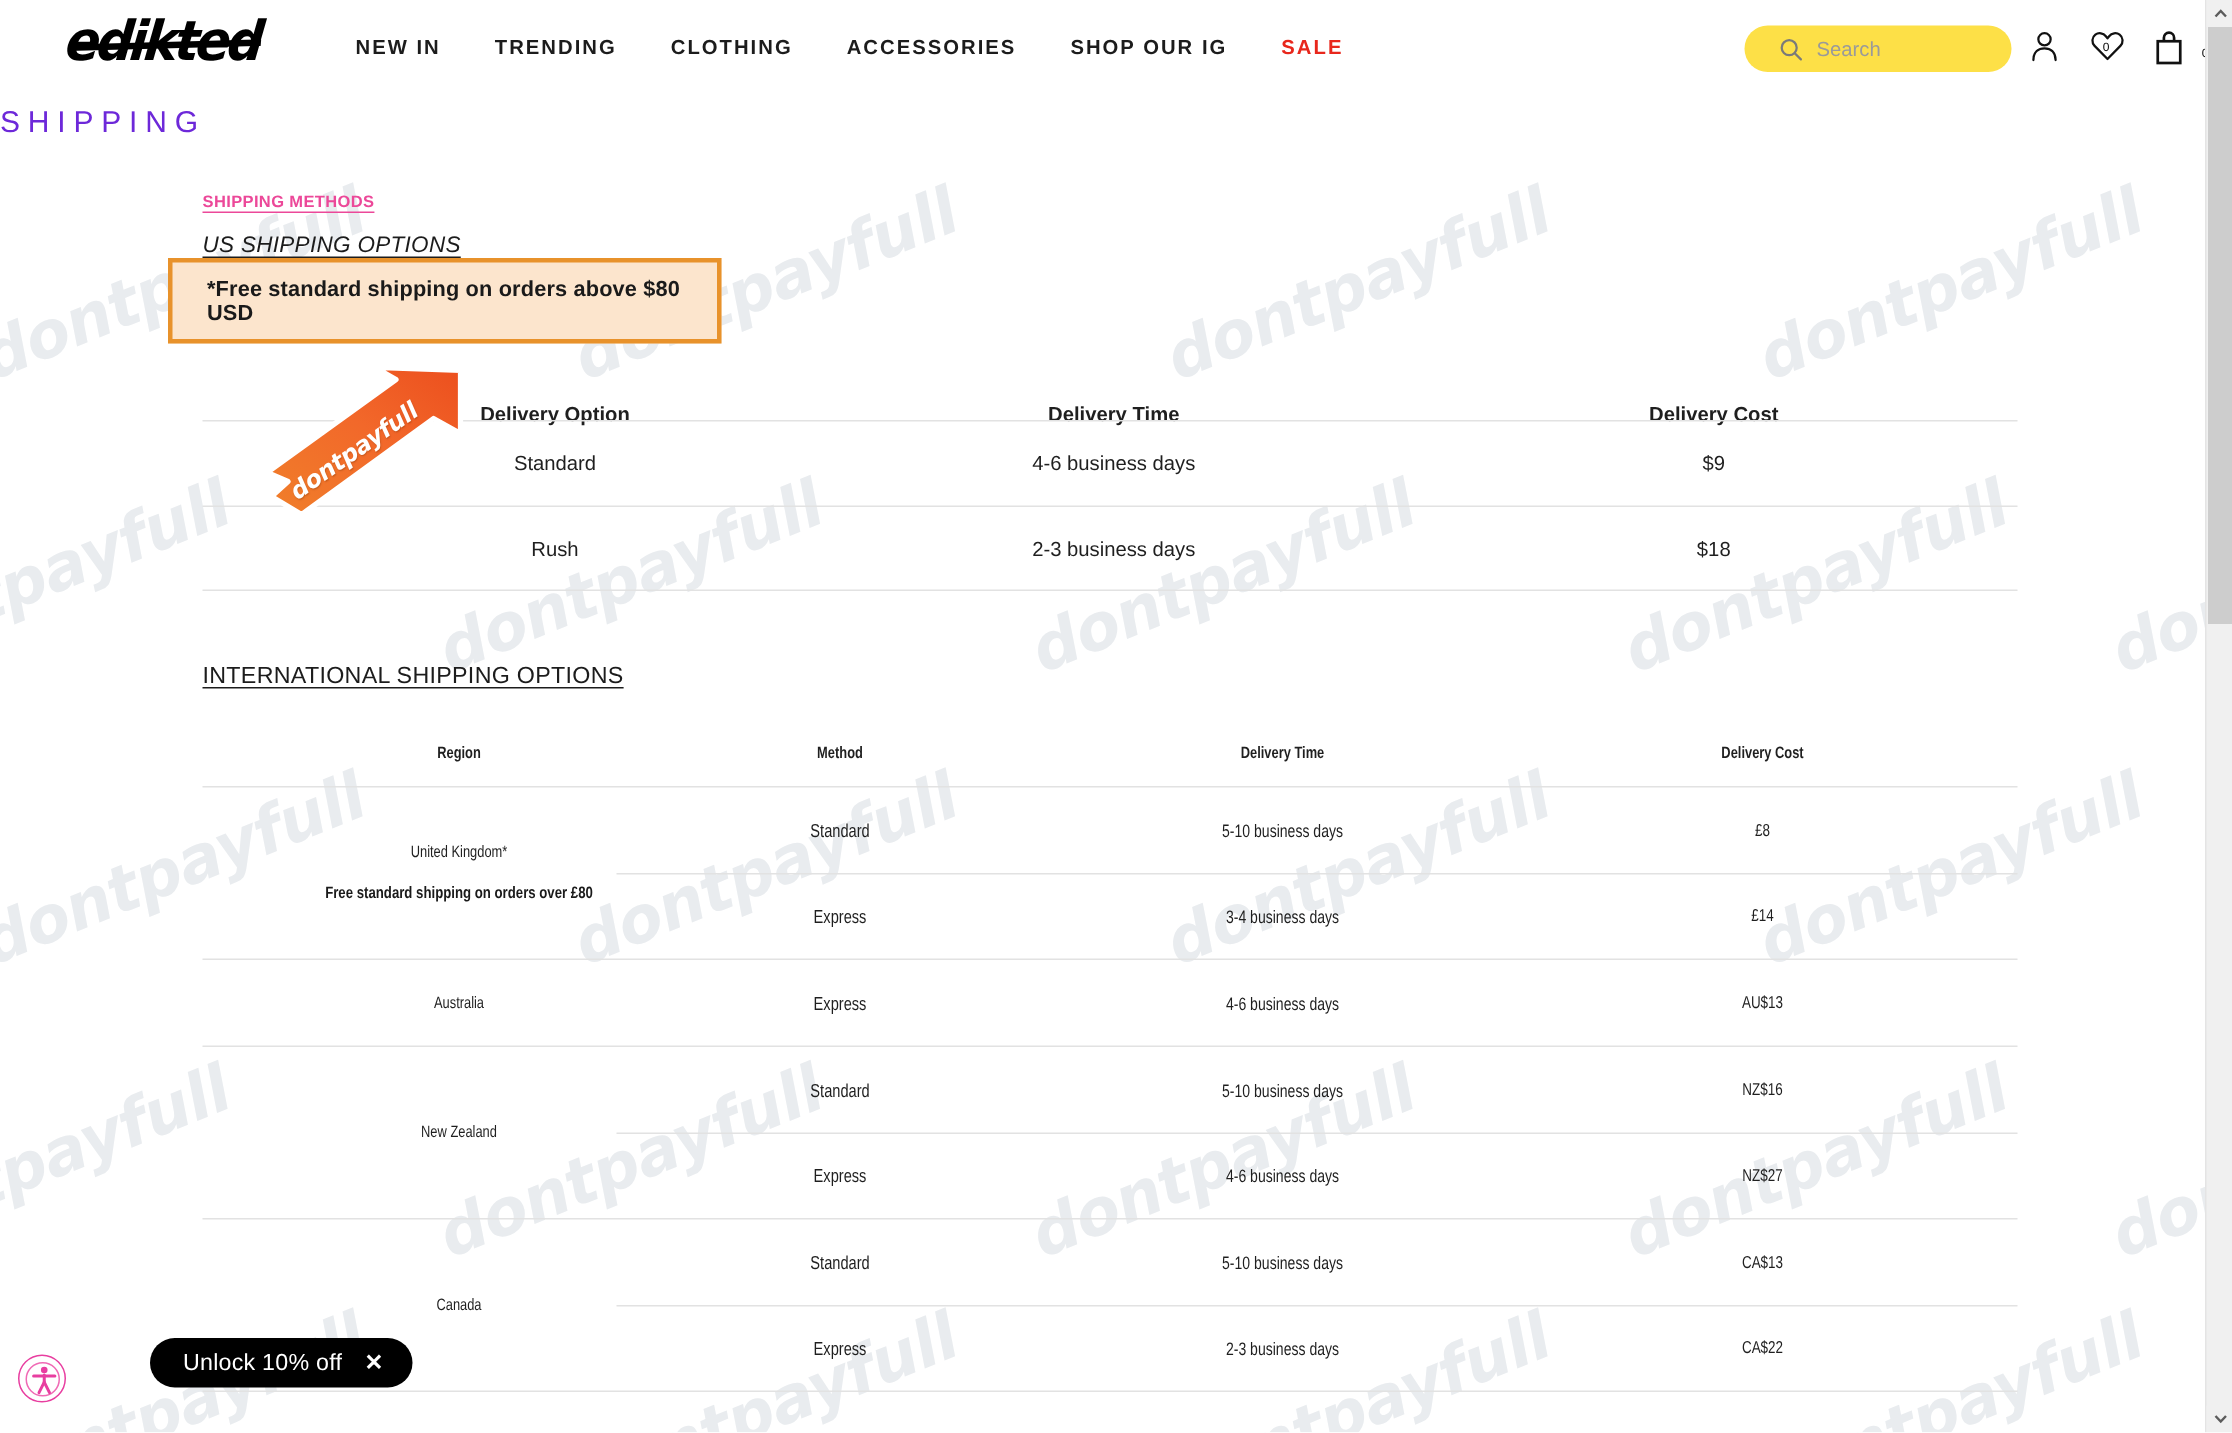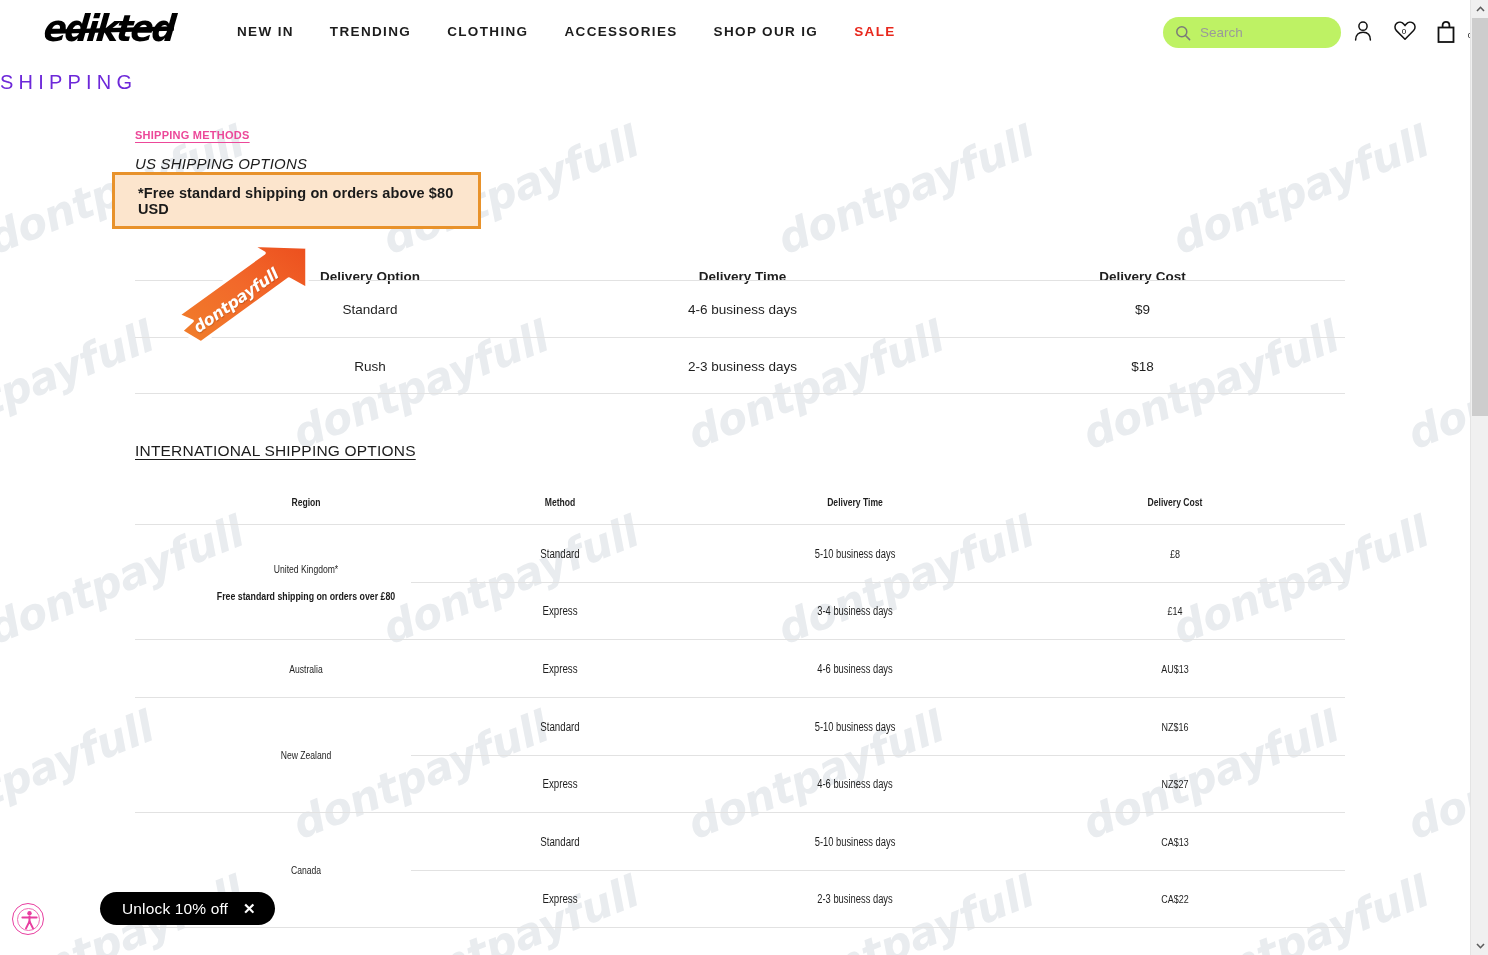--- a/index.html
+++ b/index.html
@@ -88,25 +88,26 @@
     text-decoration: none;
     margin-right: 36px;
     white-space: nowrap;
   }
   .nav a.sale { color: #e8271c; }
 
   .search-box {
     position: absolute;
     left: 1163px; top: 17px;
     width: 178px; height: 31px;
-    background: #bef264;
+    background: #fde047;
     border-radius: 16px;
     display: flex;
     align-items: center;
     padding-left: 12px;
+    justify-content: flex-end;
   }
   .search-box input {
     border: none; outline: none;
     background: transparent;
     font-family: "Liberation Sans", sans-serif;
     font-size: 13.5px;
     color: #6e6e6e;
     margin-left: 9px;
     width: 130px;
   }

